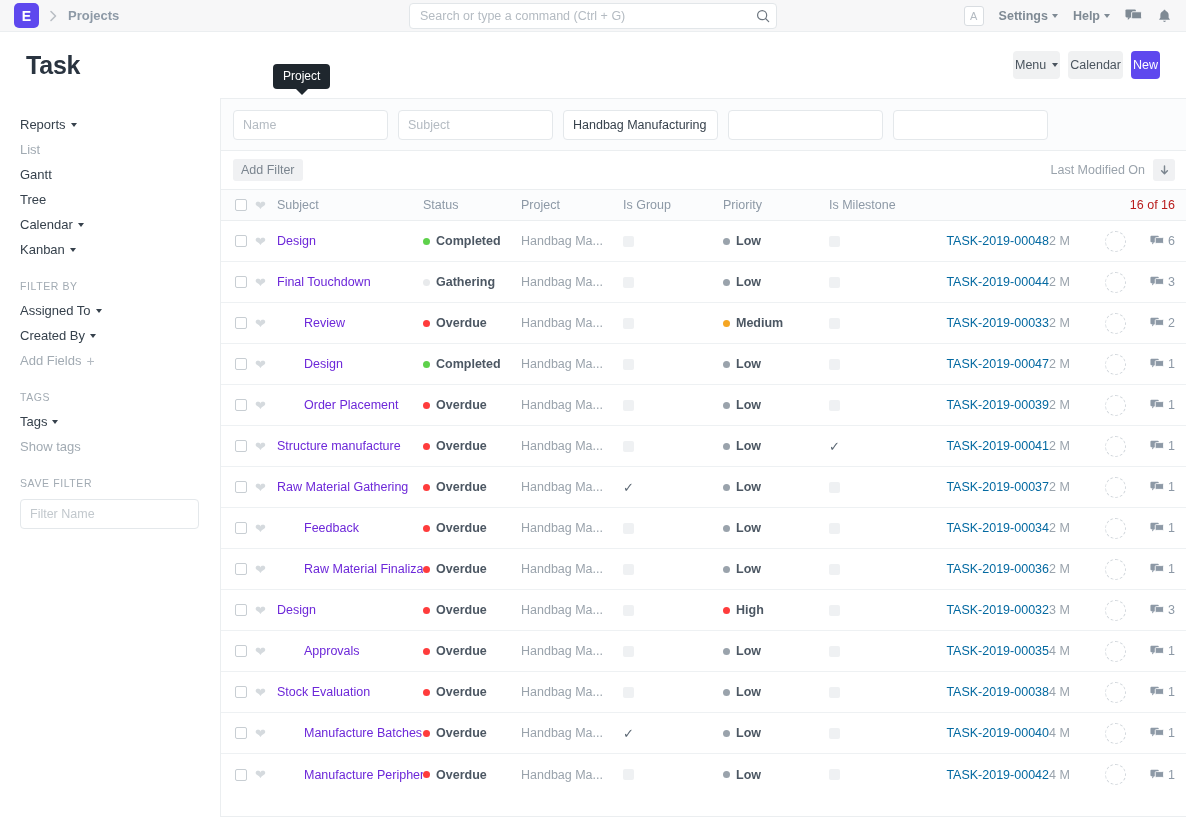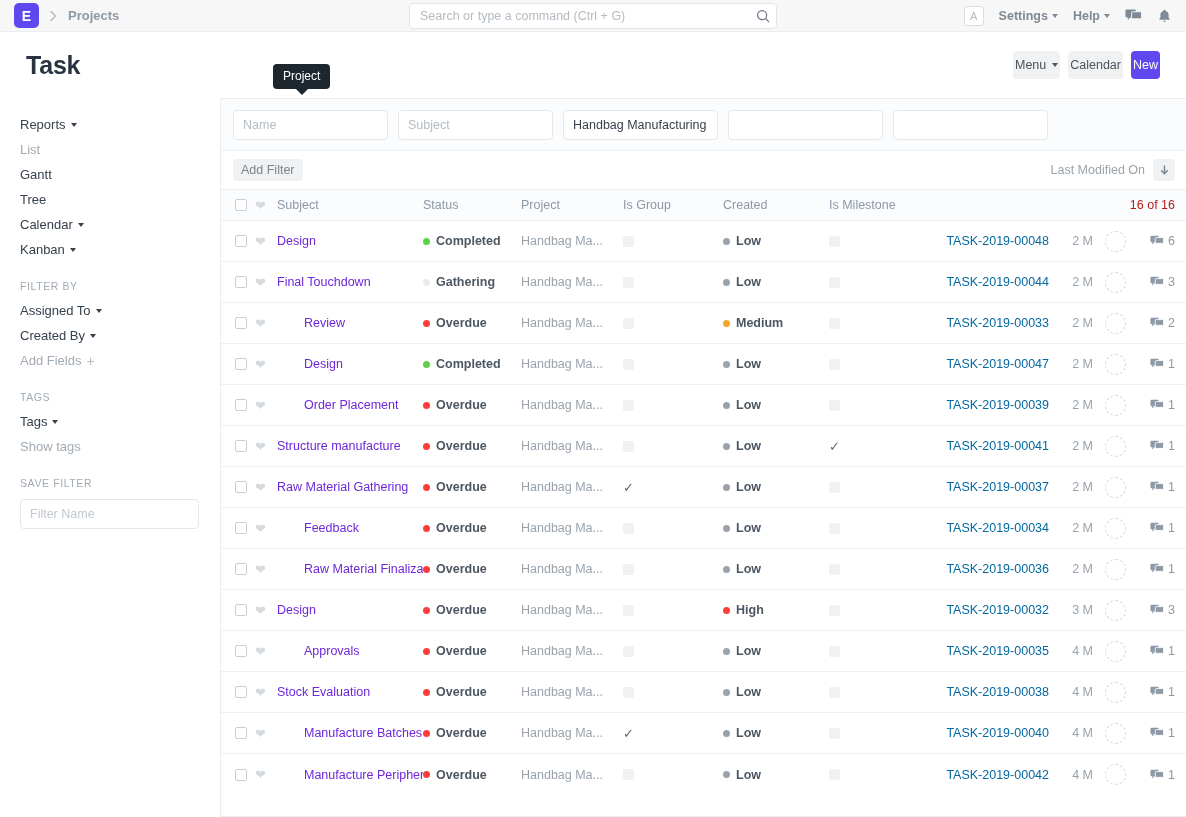--- a/index.html
+++ b/index.html
@@ -247,21 +247,21 @@
   .c-check { width: 20px; flex: 0 0 20px; display:flex; align-items:center; }
   .c-heart { width: 22px; flex: 0 0 22px; display:flex; align-items:center; color:#d5dade; }
   .c-subject { flex: 0 0 146px; overflow: hidden; white-space: nowrap; }
   .c-status { flex: 0 0 98px; display: flex; align-items: center; gap: 6px; }
   .c-project { flex: 0 0 102px; color: #9aa3ac; overflow:hidden; white-space:nowrap; }
   .c-isgroup { flex: 0 0 100px; display:flex; align-items:center; }
   .c-priority { flex: 0 0 106px; display: flex; align-items: center; gap: 6px; }
   .c-ismilestone { flex: 0 0 104px; display:flex; align-items:center; }
   .c-spacer { flex: 1 1 auto; }
   .c-id { flex: 0 0 116px; text-align: right; color: #0369a1; }
-  .c-time { flex: 0 0 44px; text-align: right; color: #9aa3ac; }
+  .c-time { flex: 0 0 44px; text-align: left; color: #9aa3ac; }
   .c-avatar { flex: 0 0 44px; display: flex; justify-content: center; }
   .c-comments { flex: 0 0 38px; display: flex; align-items: center; justify-content: flex-end; gap: 4px; color: #8d99a6; }
 
   .chkbox {
     width: 12px; height: 12px;
     border: 1px solid #c8ced3;
     border-radius: 2px;
     background: #fff;
     display: inline-block;
     cursor: pointer;
@@ -435,21 +435,21 @@
         <div class="c-check">
           <span class="chkbox"></span>
         </div>
         <div class="c-heart">
           <span class="heart">❤</span>
         </div>
         <div class="c-subject">Subject</div>
         <div class="c-status">Status</div>
         <div class="c-project" style="color:#8d99a6">Project</div>
         <div class="c-isgroup">Is Group</div>
-        <div class="c-priority">Created</div>
+        <div class="c-priority">Priority</div>
         <div class="c-ismilestone">Is Milestone</div>
         <div class="c-spacer"></div>
         <div class="count-right">16 of 16</div>
       </div>
 
       <div id="tbody">
           <div class="row">
     <div class="c-check">
       <span class="chkbox"></span>
     </div>

